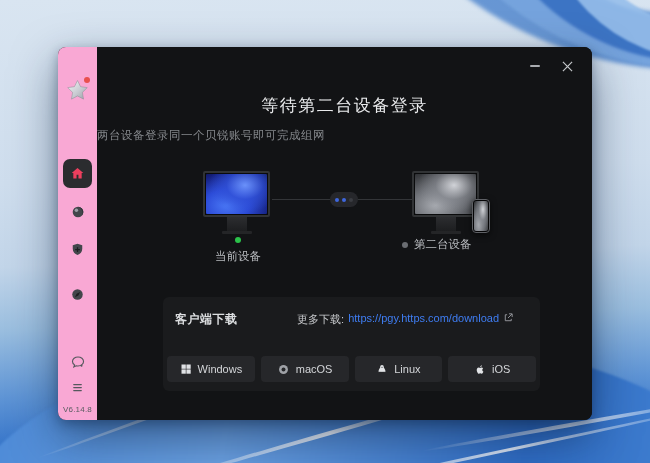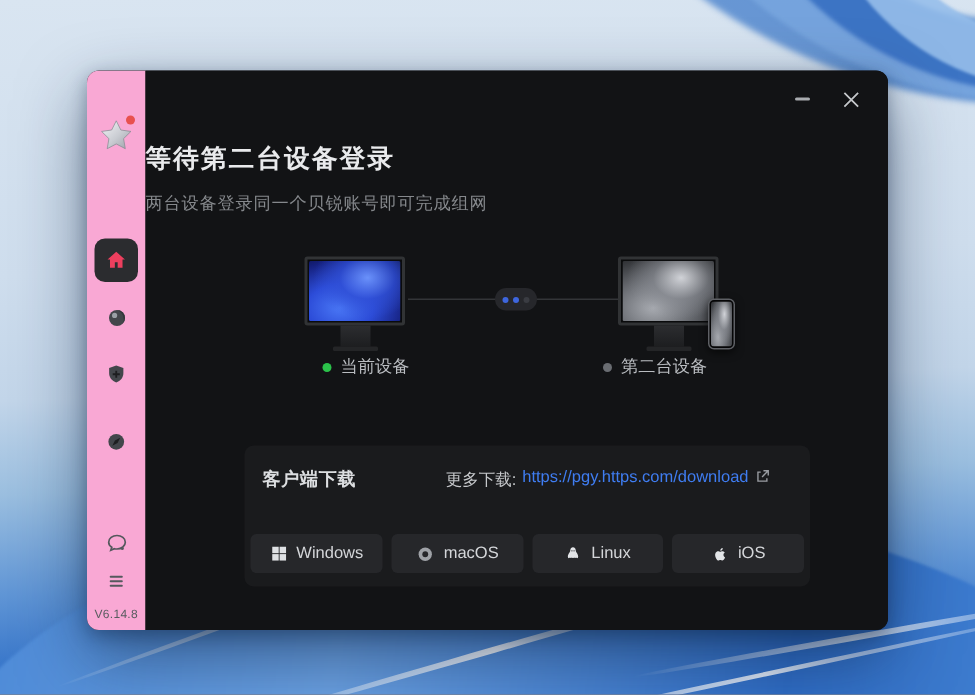--- a/index.html
+++ b/index.html
@@ -39,22 +39,22 @@
   .sb-chat { top:300px; } .sb-menu { top:326px; }
   .version { position:absolute; bottom:6px; left:0; width:39px; text-align:center;
     font-size:8px; color:#595c60; letter-spacing:.2px; }
 
   
   #main { position:relative; flex:1; background:#121315; }
   .win-ctl { position:absolute; top:8px; width:26px; height:22px; display:flex; align-items:center; justify-content:center; cursor:pointer; }
   #btn-min { right:44px; } #btn-close { right:12px; }
   .min-bar { width:10px; height:1.5px; background:#a9acb0; border-radius:1px; }
 
-  .page-title { position:absolute; top:47px; left:0; right:0; 
-    font-size:17px; font-weight:700; color:#e9eaec; letter-spacing:1.5px; }
+  .page-title { position:absolute; top:47px; left:0; right:0; text-align:center;
+    font-size:17px; font-weight:400; color:#e9eaec; letter-spacing:1.5px; }
   .page-sub { position:absolute; top:81px; left:0; right:0; text-align:left;
     font-size:11.5px; color:#85888c; letter-spacing:.5px; }
 
   
   .monitor { position:absolute; width:67px; height:46px; background:#0a0b0c;
     border:2px solid #313335; border-radius:2px; overflow:visible; }
   .mon-left { left:106px; top:124px; } .mon-right { left:315px; top:124px; }
   .screen { position:absolute; inset:1px; border-radius:1px; overflow:hidden; }
   .bloom-blue { background:
     radial-gradient(95% 110% at 64% 28%, rgba(110,150,255,.95) 0%, rgba(48,80,215,.75) 32%, rgba(10,18,70,0) 62%),
@@ -71,21 +71,21 @@
   .phone .pscreen { position:absolute; inset:1px; border-radius:2px; }
 
   .link-line { position:absolute; left:175px; top:152px; width:140px; height:1px; background:#333538; }
   .link-pill { position:absolute; left:233px; top:145px; width:28px; height:15px; border-radius:8px;
     background:#26272b; display:flex; align-items:center; justify-content:center; gap:3px; }
   .pdot { width:4px; height:4px; border-radius:50%; }
   .pdot.b { background:#3e66dd; } .pdot.d { background:#3a3c42; }
 
   .dev-label { position:absolute; top:190px; display:flex; align-items:center; gap:6px;
     font-size:11.5px; color:#b9bcc0; }
-  .lbl-left { left:118px; } .lbl-right { left:305px; }
+  .lbl-left { left:118px;flex-direction:column; } .lbl-right { left:305px; }
   .status-dot { width:6px; height:6px; border-radius:50%; }
 
   
   #dl-card { position:absolute; left:66px; top:250px; width:377px; height:94px;
     background:#1a1b1d; border-radius:6px; }
   .dl-head { position:absolute; top:14px; left:12px; right:26px; display:flex;
     justify-content:space-between; align-items:center; }
   .dl-title { font-size:12px; font-weight:700; color:#dcdee0; letter-spacing:.5px; }
   .dl-more { display:flex; align-items:flex-start; gap:4px; font-size:11px; color:#c6c8cb; }
   .dl-link { color:#3f7df2; text-decoration:none; cursor:pointer; }

